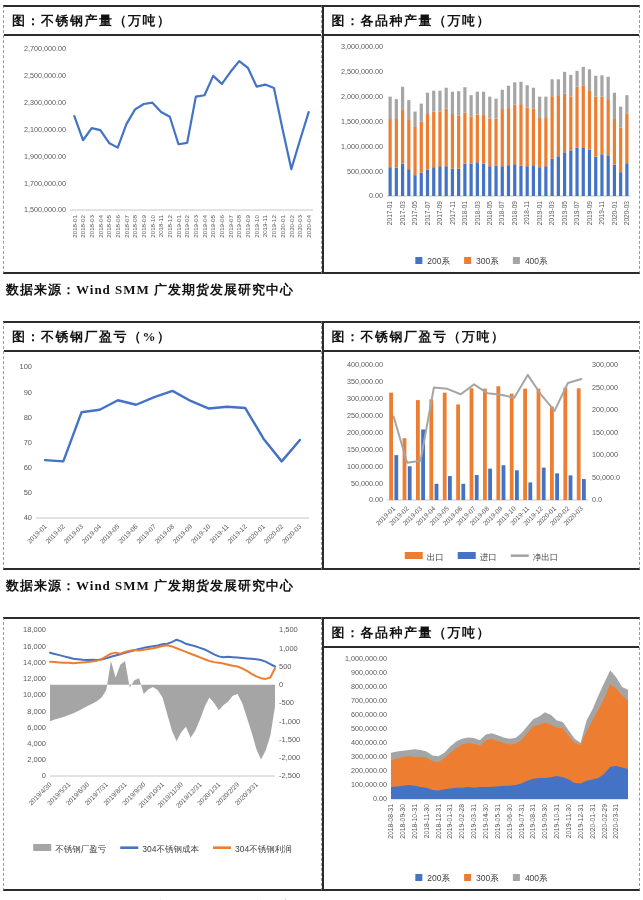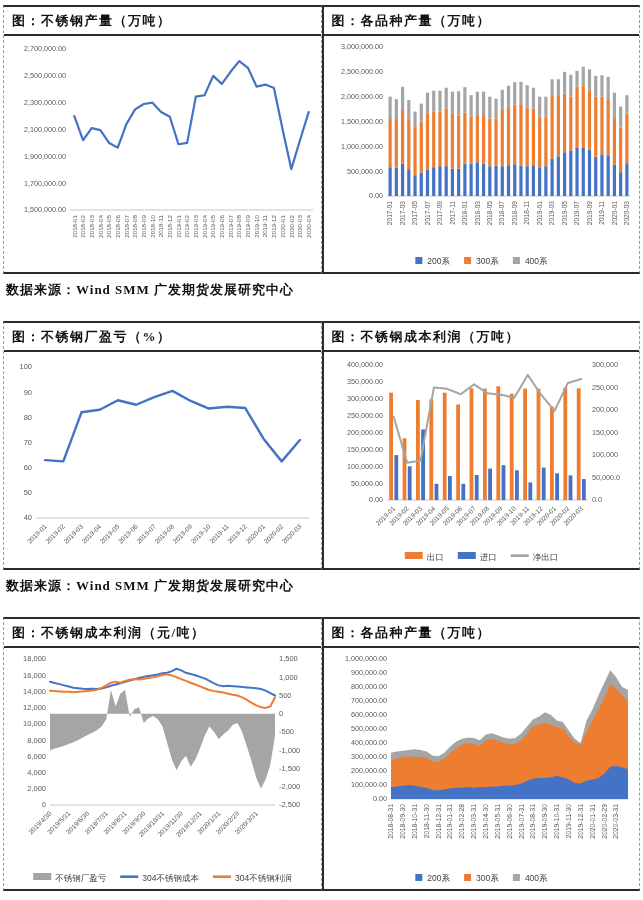--- a/index.html
+++ b/index.html
@@ -250,21 +250,21 @@
             <text text-anchor="end" font-size="6.6" fill="#595959" transform="rotate(-45 186.7 174)" x="186.7" y="174">2019-09</text>
             <text text-anchor="end" font-size="6.6" fill="#595959" transform="rotate(-45 204.9 174)" x="204.9" y="174">2019-10</text>
             <text text-anchor="end" font-size="6.6" fill="#595959" transform="rotate(-45 223.1 174)" x="223.1" y="174">2019-11</text>
             <text text-anchor="end" font-size="6.6" fill="#595959" transform="rotate(-45 241.3 174)" x="241.3" y="174">2019-12</text>
             <text text-anchor="end" font-size="6.6" fill="#595959" transform="rotate(-45 259.5 174)" x="259.5" y="174">2020-01</text>
             <text text-anchor="end" font-size="6.6" fill="#595959" transform="rotate(-45 277.7 174)" x="277.7" y="174">2020-02</text>
             <text text-anchor="end" font-size="6.6" fill="#595959" transform="rotate(-45 295.9 174)" x="295.9" y="174">2020-03</text>
           </svg>
       </div>
       <div class="panel right">
-        <div class="panel-title">图：不锈钢成本利润（万吨）</div>
+        <div class="panel-title">图：不锈钢厂盈亏（万吨）</div>
         <svg width="313" height="215">
             <text text-anchor="end" font-size="7.2" fill="#595959" x="58" y="14.4">400,000.00</text>
             <text text-anchor="end" font-size="7.2" fill="#595959" x="58" y="31.275">350,000.00</text>
             <text text-anchor="end" font-size="7.2" fill="#595959" x="58" y="48.15">300,000.00</text>
             <text text-anchor="end" font-size="7.2" fill="#595959" x="58" y="65.025">250,000.00</text>
             <text text-anchor="end" font-size="7.2" fill="#595959" x="58" y="81.9">200,000.00</text>
             <text text-anchor="end" font-size="7.2" fill="#595959" x="58" y="98.775">150,000.00</text>
             <text text-anchor="end" font-size="7.2" fill="#595959" x="58" y="115.65">100,000.00</text>
             <text text-anchor="end" font-size="7.2" fill="#595959" x="58" y="132.525">50,000.00</text>
             <text text-anchor="end" font-size="7.2" fill="#595959" x="58" y="149.4">0.00</text>
@@ -330,21 +330,20 @@
             <text font-size="8.5" fill="#404040" x="207.75" y="207">净出口</text>
           </svg>
       </div>
     </div>
     <div class="source">数据来源：Wind SMM  广发期货发展研究中心</div>
   </section>
 
   <section>
     <div class="chart-row">
       <div class="panel left">
-        <div class="panel-title">图：不锈钢成本利润（元/吨）</div>
         <svg width="313" height="240">
             <text text-anchor="end" font-size="7.5" fill="#595959" x="40" y="12.4">18,000</text>
             <text text-anchor="end" font-size="7.5" fill="#595959" x="40" y="28.622222222222227">16,000</text>
             <text text-anchor="end" font-size="7.5" fill="#595959" x="40" y="44.84444444444444">14,000</text>
             <text text-anchor="end" font-size="7.5" fill="#595959" x="40" y="61.06666666666667">12,000</text>
             <text text-anchor="end" font-size="7.5" fill="#595959" x="40" y="77.28888888888889">10,000</text>
             <text text-anchor="end" font-size="7.5" fill="#595959" x="40" y="93.51111111111112">8,000</text>
             <text text-anchor="end" font-size="7.5" fill="#595959" x="40" y="109.73333333333335">6,000</text>
             <text text-anchor="end" font-size="7.5" fill="#595959" x="40" y="125.95555555555556">4,000</text>
             <text text-anchor="end" font-size="7.5" fill="#595959" x="40" y="142.17777777777778">2,000</text>

